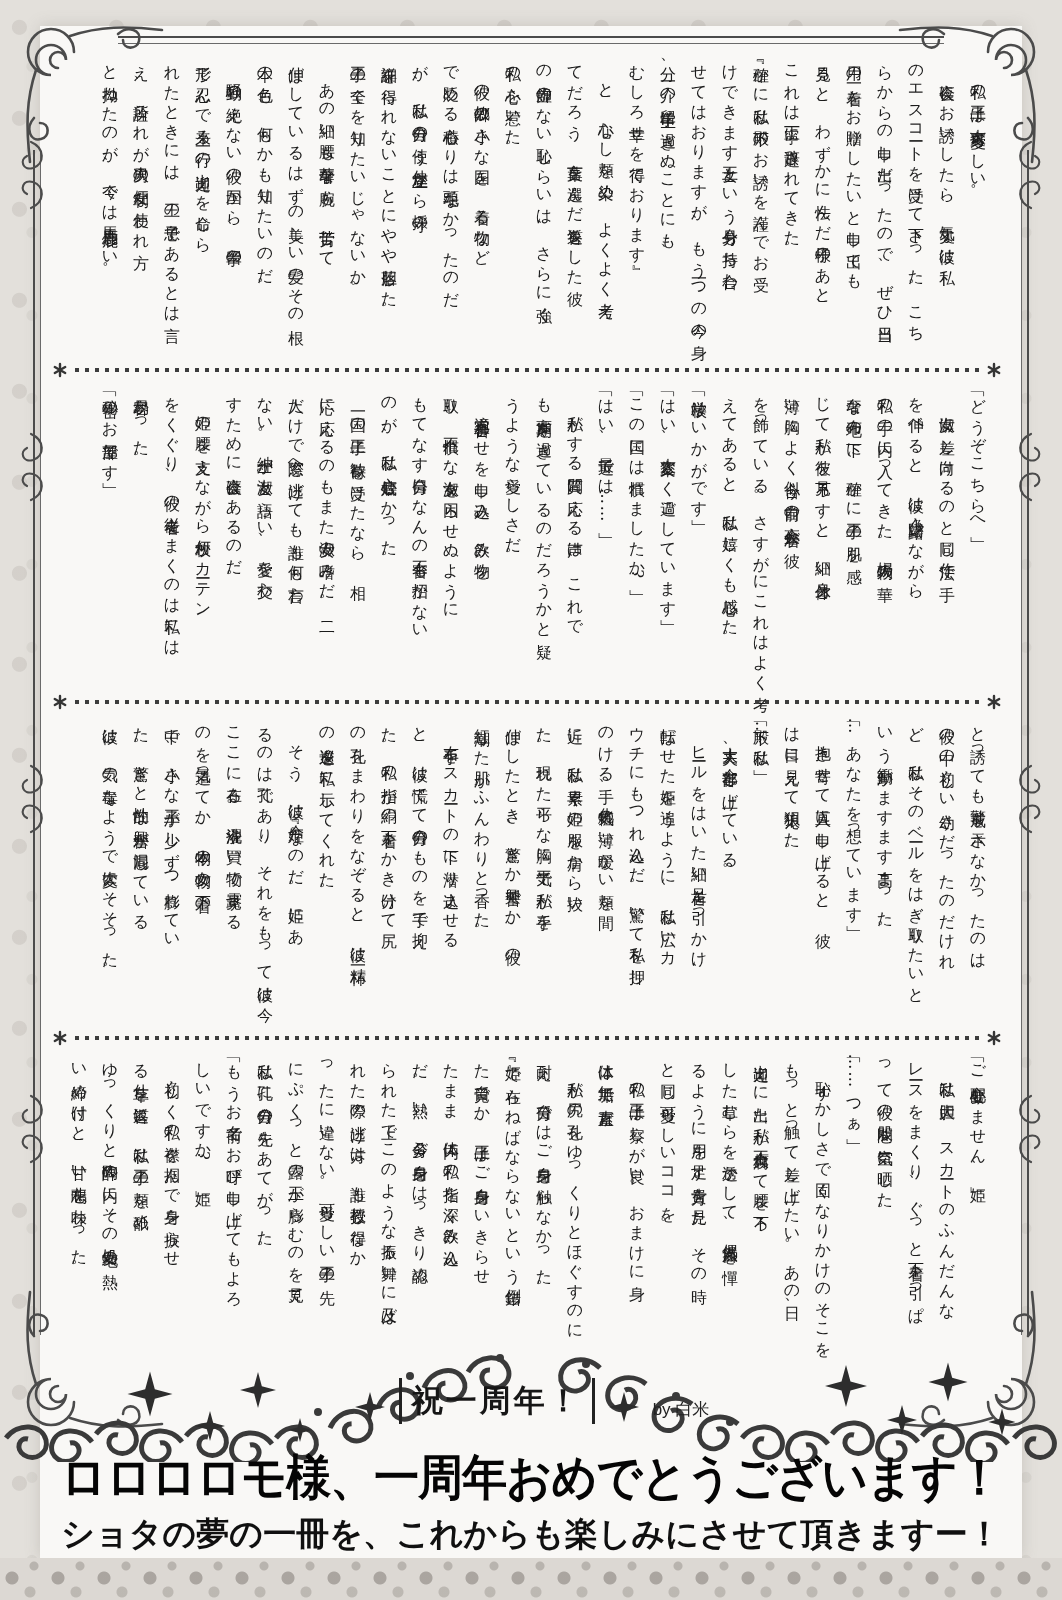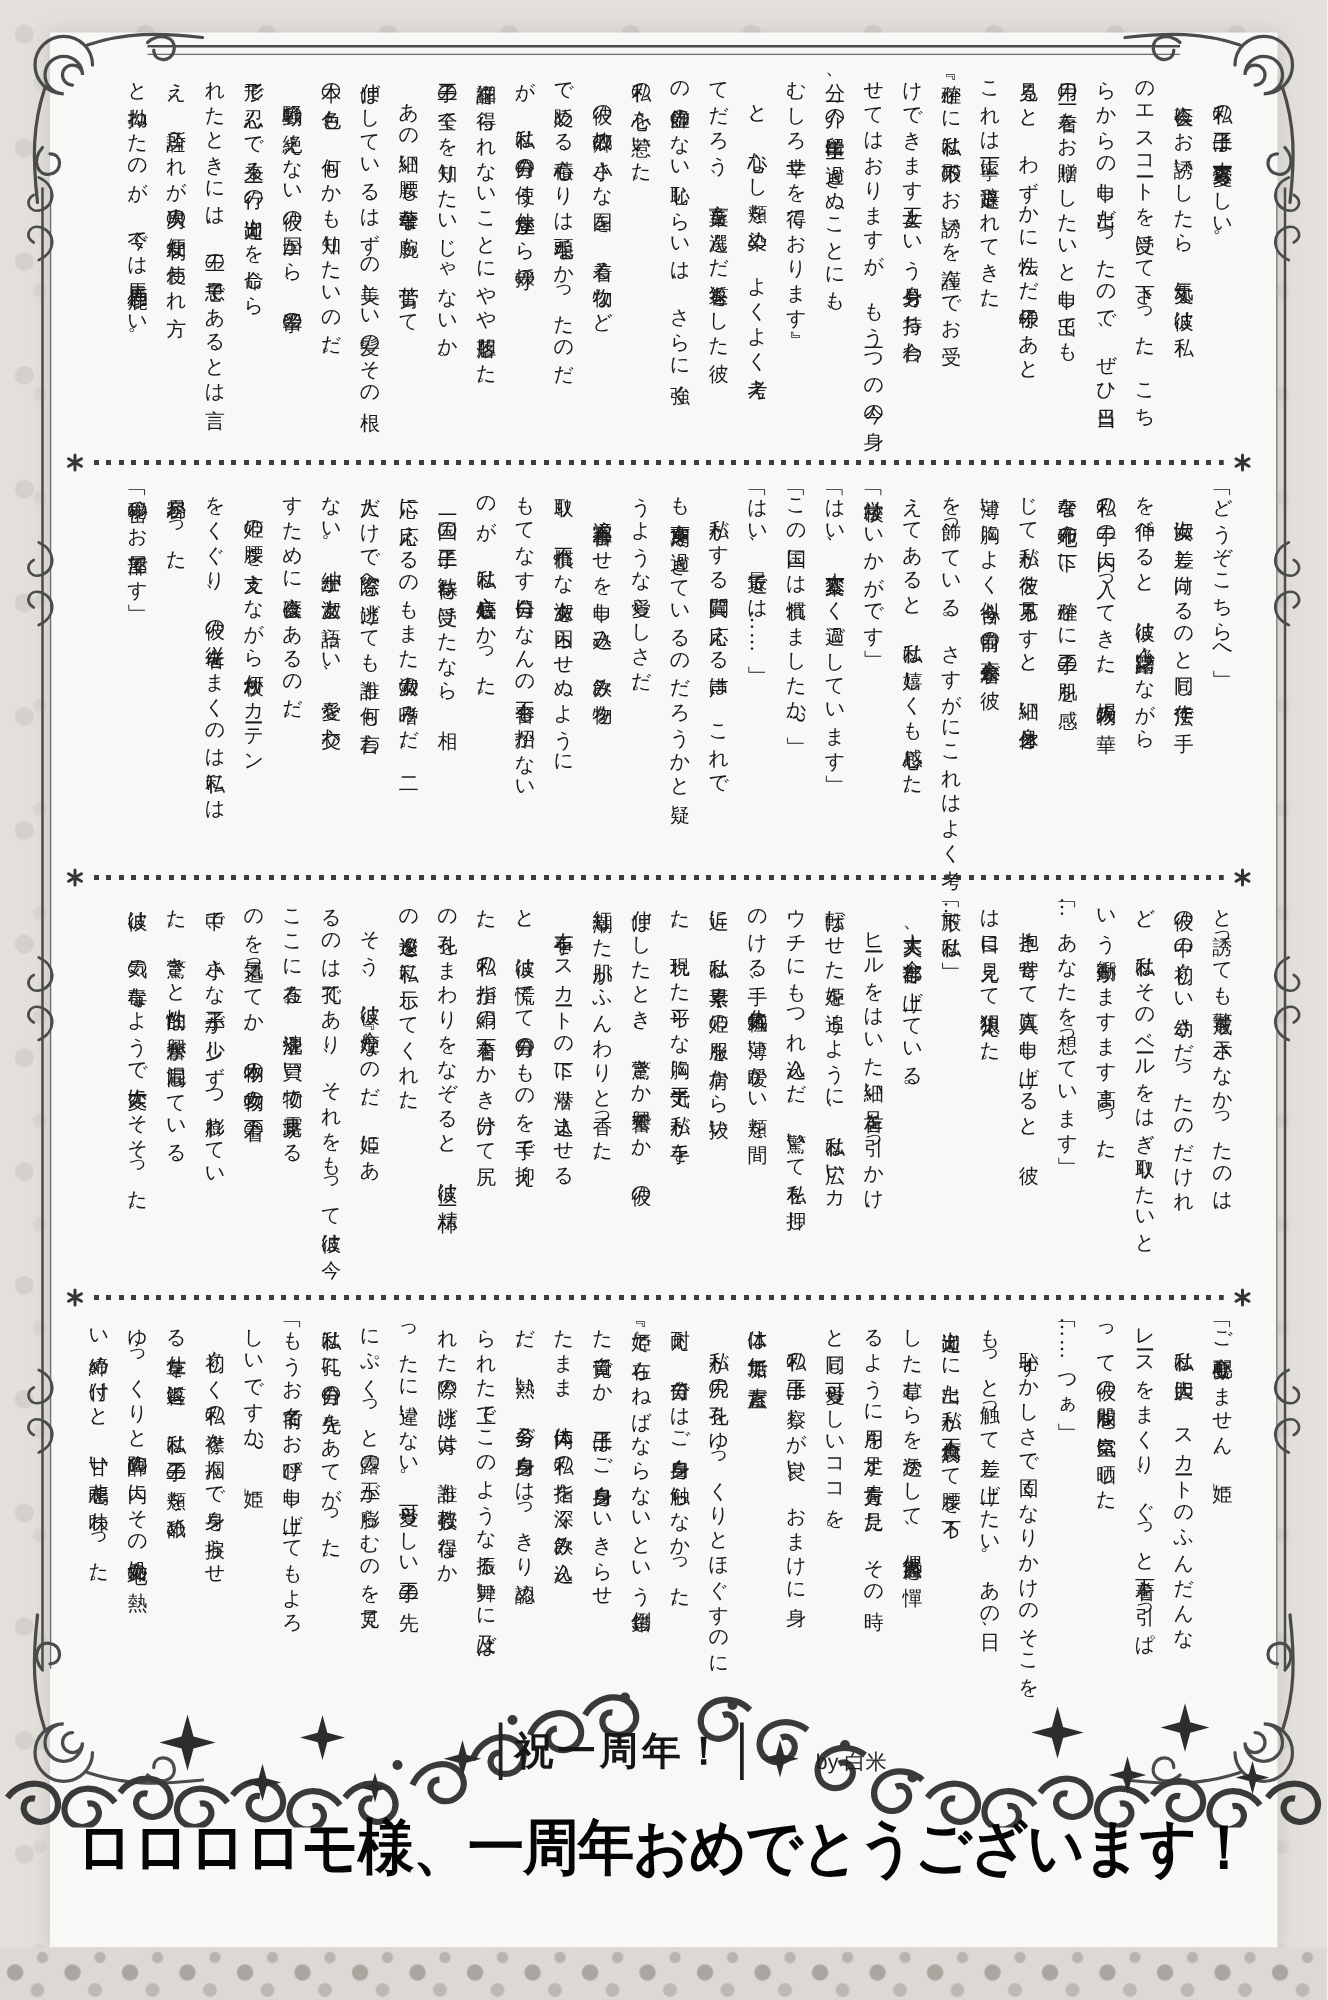--- a/index.html
+++ b/index.html
@@ -400,15 +400,16 @@
         <path d="M0,-15 L3.2,-3.2 L15,0 L3.2,3.2 L0,15 L-3.2,3.2 L-15,0 L-3.2,-3.2 Z" fill="#2d2d2d"></path>
       </svg>
     <span class="banner-title">祝一周年！</span>
     <svg class="spark" viewBox="-17 -17 34 34">
         <path d="M0,-15 L3.2,-3.2 L15,0 L3.2,3.2 L0,15 L-3.2,3.2 L-15,0 L-3.2,-3.2 Z" fill="#2d2d2d"></path>
       </svg>
     <span class="banner-by">by 白米</span>
   </div>
 
   <div class="banner-line1">ロロロロモ様、一周年おめでとうございます！</div>
+  <div class="banner-line2">ショタの夢の一冊を、これからも楽しみにさせて頂きますー！</div>
 
   <div class="bottom-lace"></div>
 </div>
 
 </body></html>

